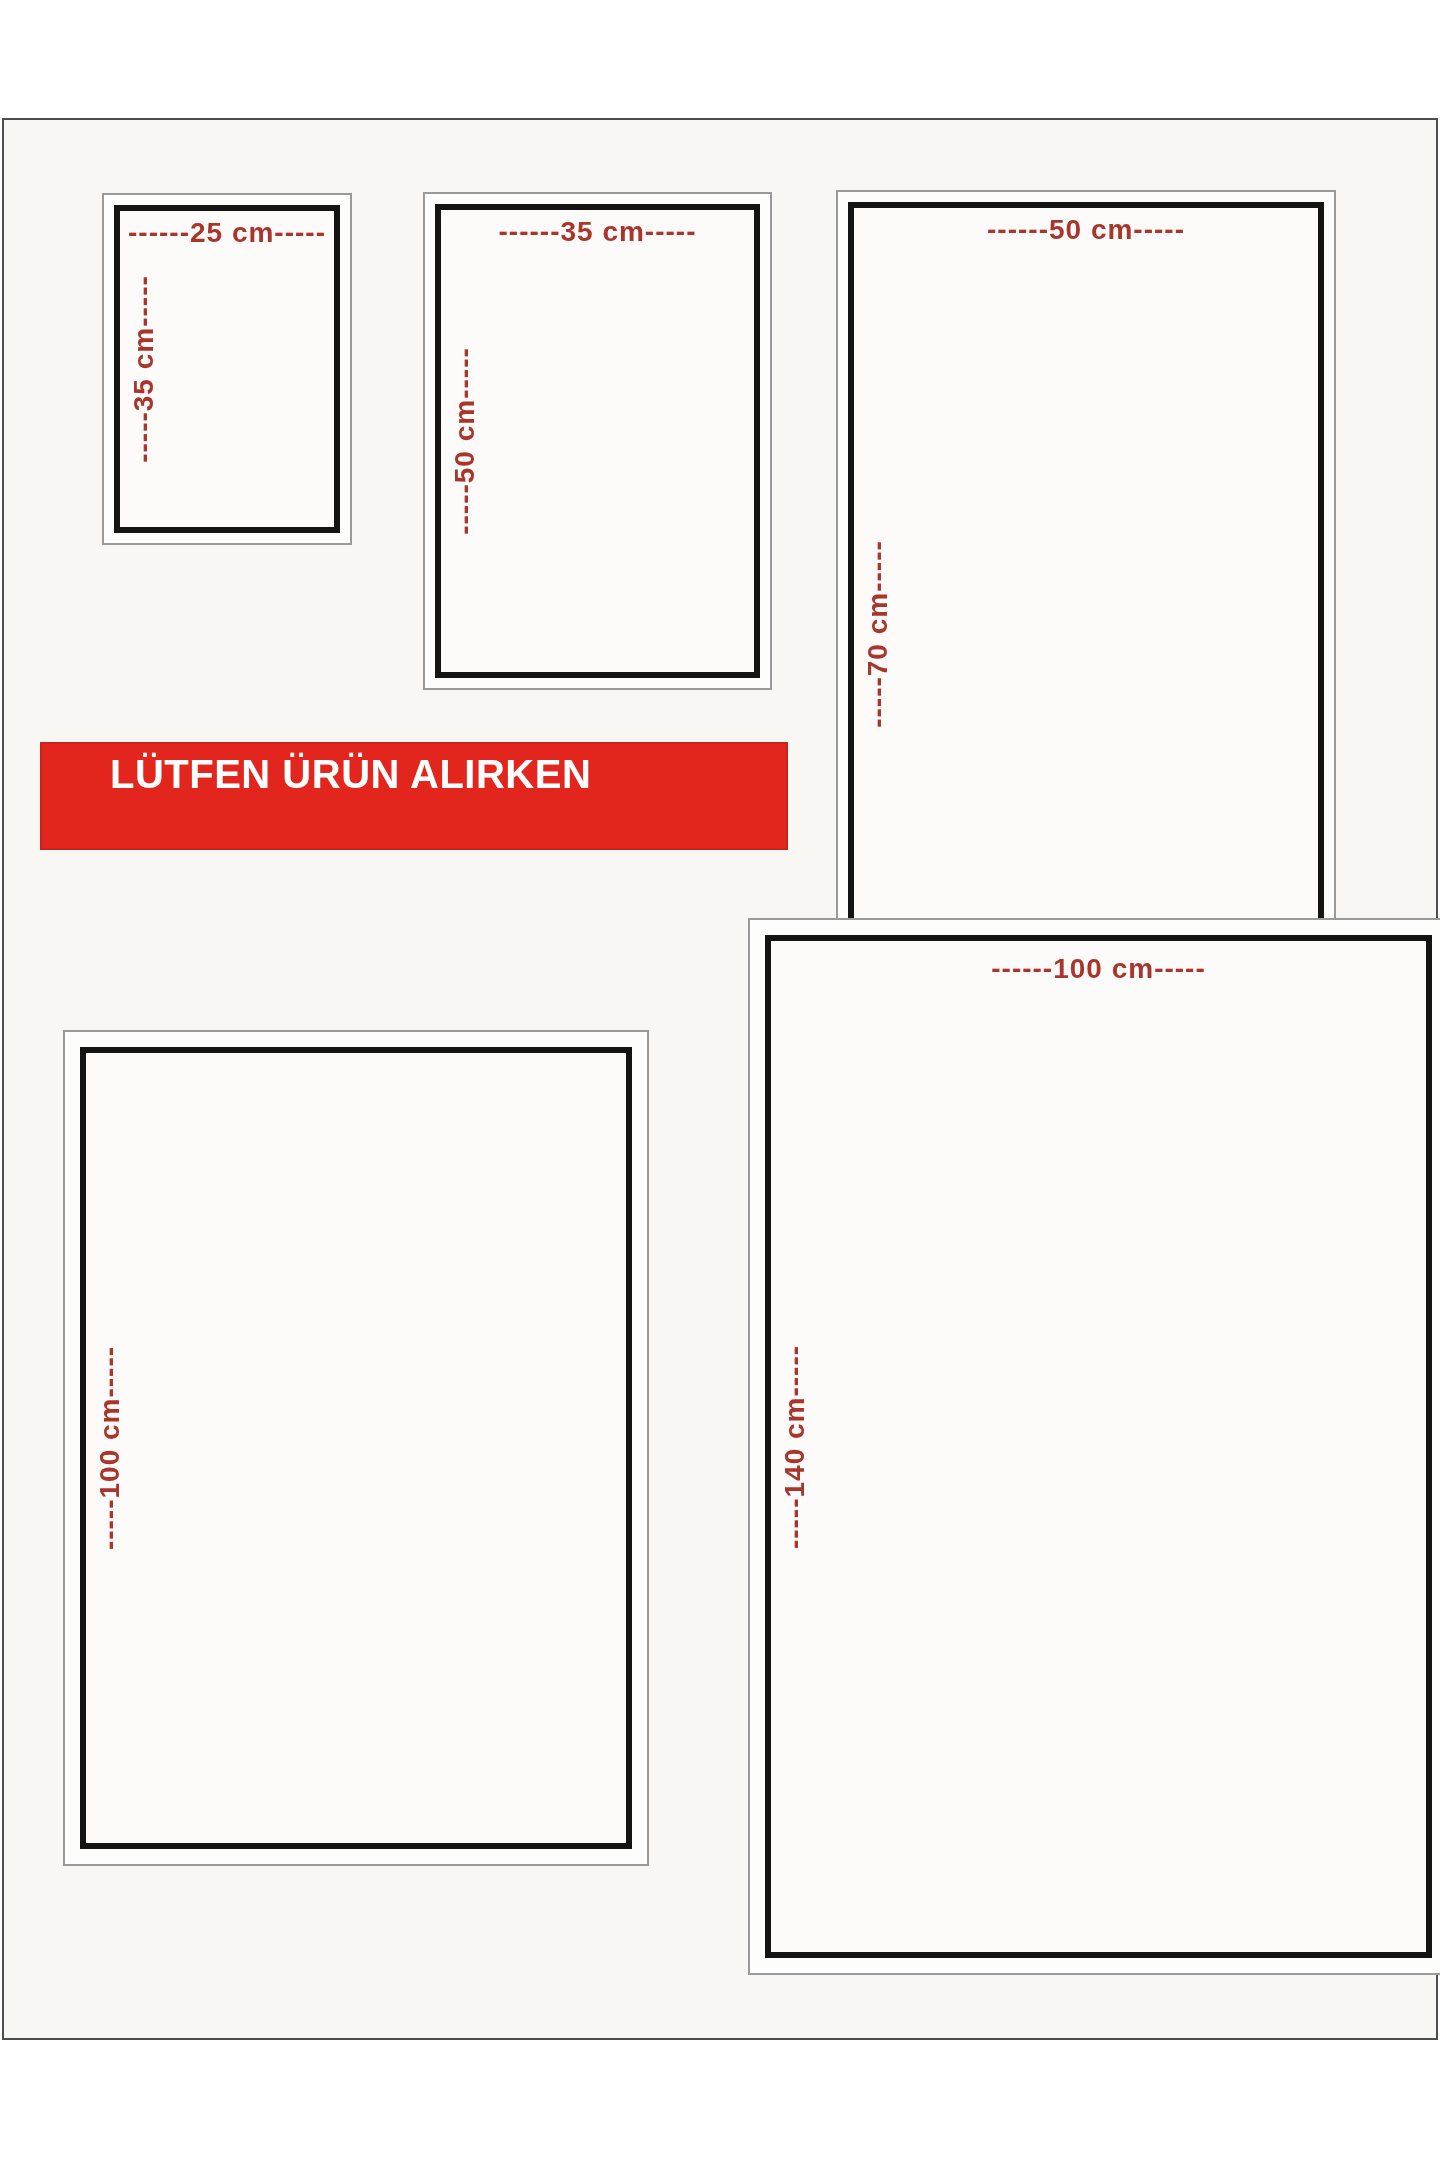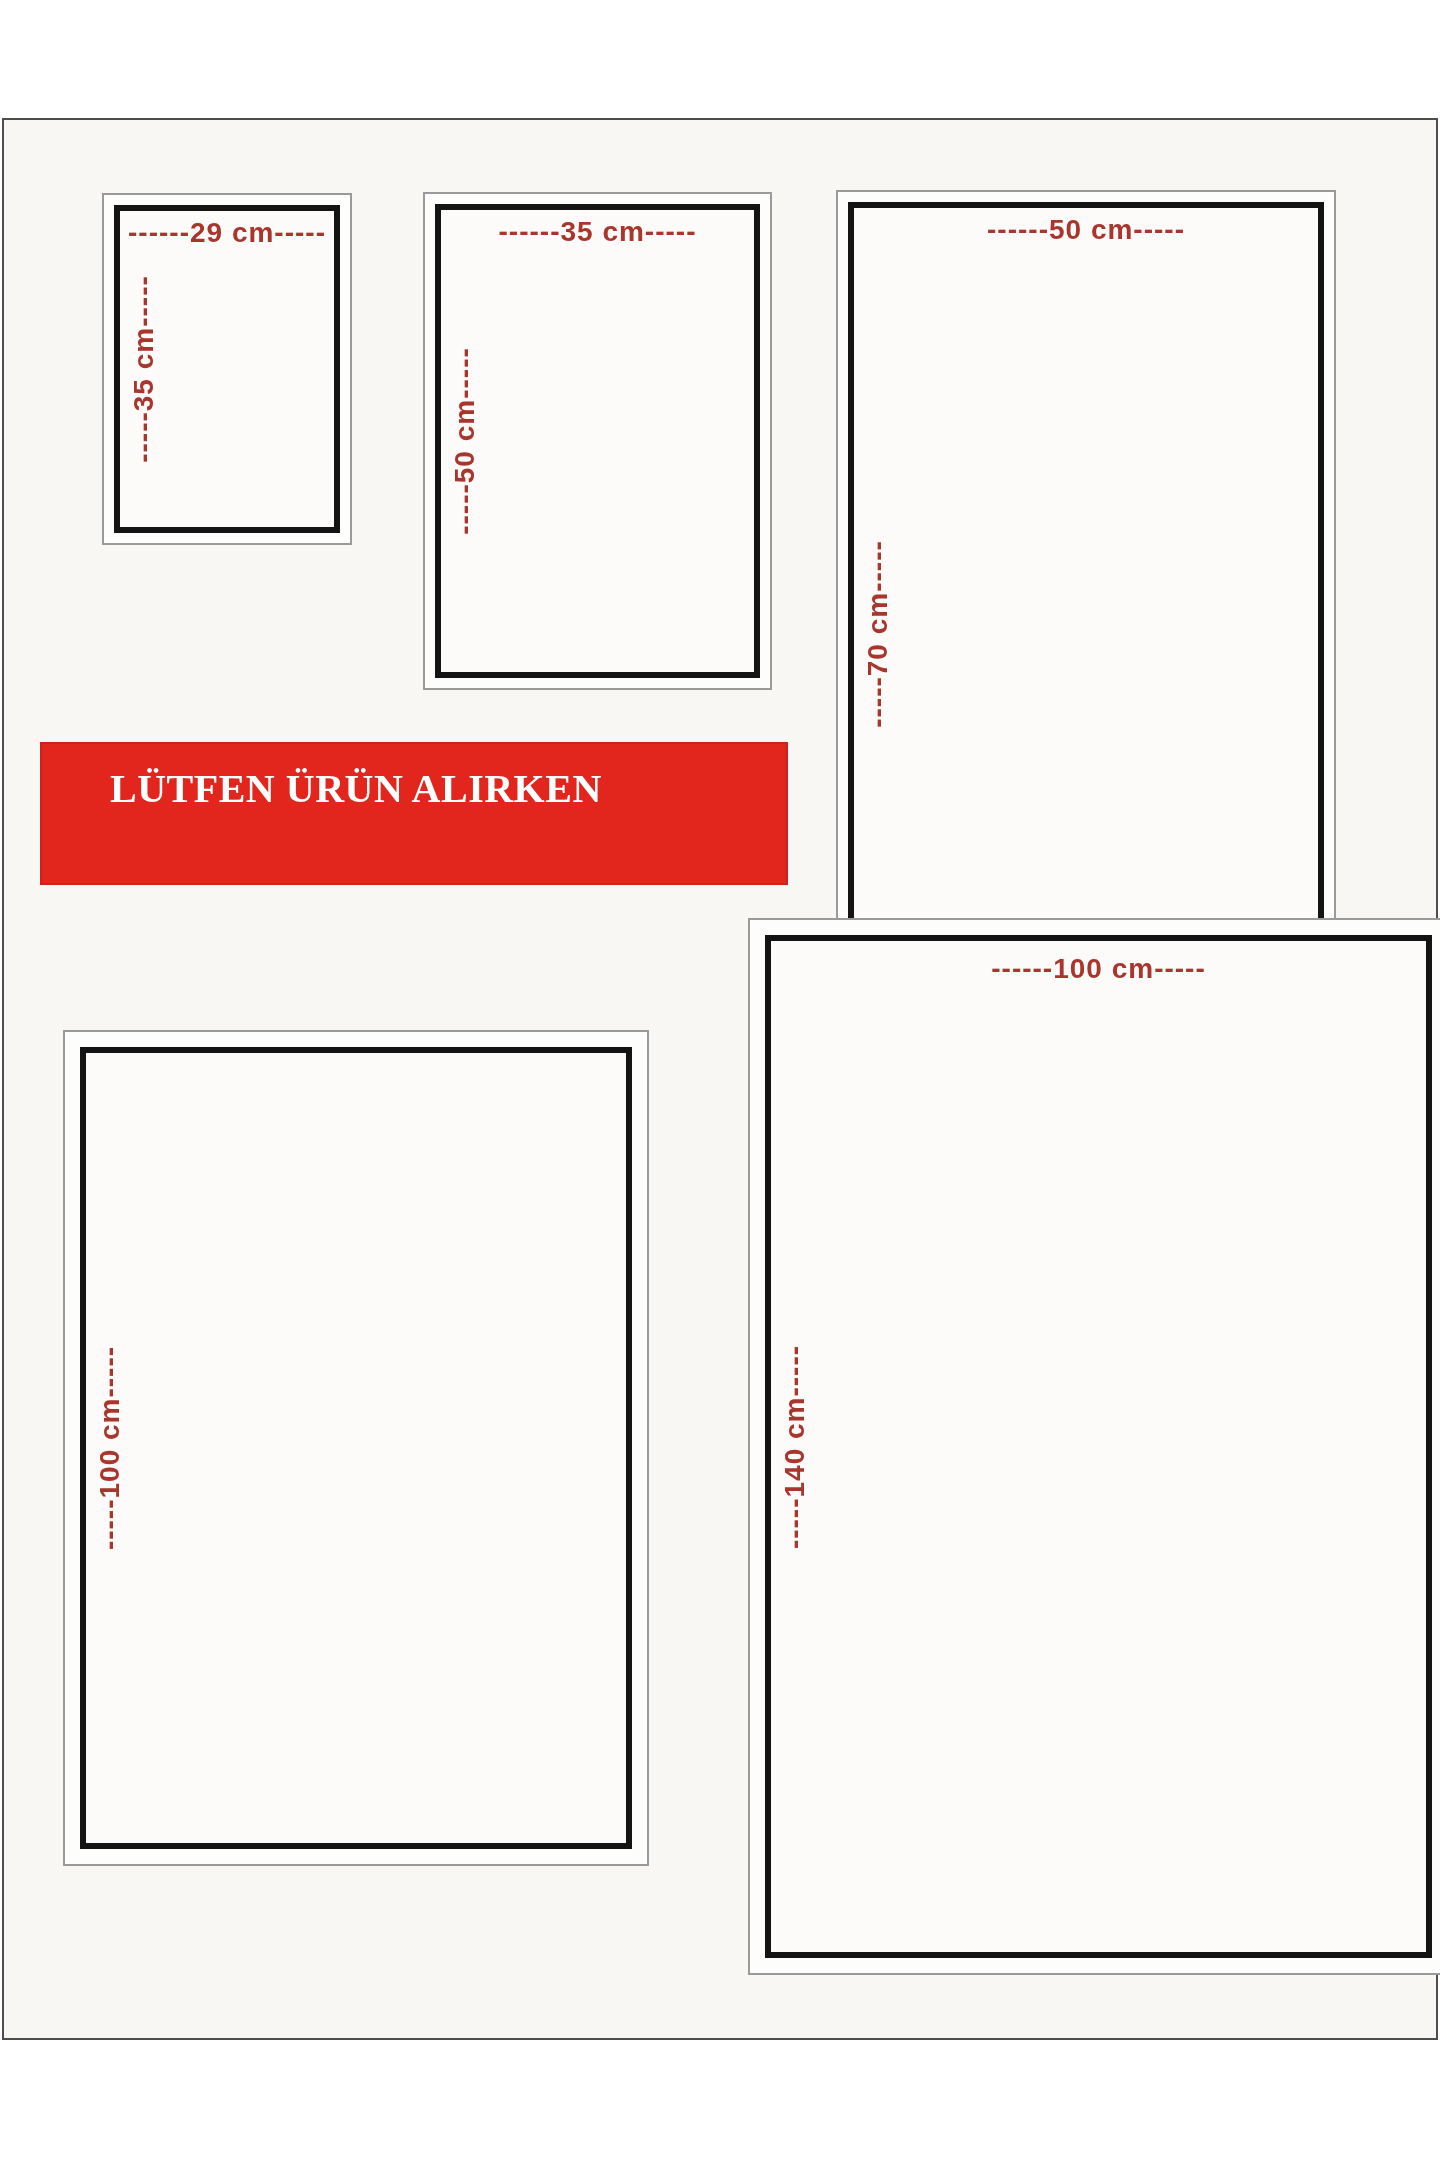--- a/index.html
+++ b/index.html
@@ -65,45 +65,44 @@
   #box-25x35   { left: 102px; top: 193px;  width: 250px; height: 352px; }
   #box-35x50   { left: 423px; top: 192px;  width: 349px; height: 498px; }
   #box-50x70   { left: 836px; top: 190px;  width: 500px; height: 887px; }
   #box-70x100  { left: 63px;  top: 1030px; width: 586px; height: 836px; }
   #box-100x140 { left: 708px; top: 918px;  width: 701px; height: 1057px; margin-left: 40px; }
 
   
   .banner {
     position: absolute;
     left: 40px; top: 742px;
-    width: 748px; height: 143px;
+    width: 748px; height: 108px;
     background: #e2261d;
     border: 2px solid #c9241c;
     color: #ffffff;
-    padding: 20px 0 0 68px;
-    font-family: Liberation Serif, serif;
+    padding: 5px 0 0 68px;
   }
   .banner-line {
     font-weight: bold;
     font-size: 40px;
     line-height: 50px;
     letter-spacing: 0.5px;
     white-space: nowrap;
   }
 </style>
 </head>
 <body>
 
 <div class="canvas">
 
   <div class="page"></div>
 
   <div class="size-box small" id="box-25x35">
     <div class="inner">
-      <div class="top-label">------29 cm-----</div>
+      <div class="top-label">------25 cm-----</div>
       <div class="side-label">-----35 cm-----</div>
     </div>
   </div>
 
   <div class="size-box small" id="box-35x50">
     <div class="inner">
       <div class="top-label">------35 cm-----</div>
       <div class="side-label">-----50 cm-----</div>
     </div>
   </div>

